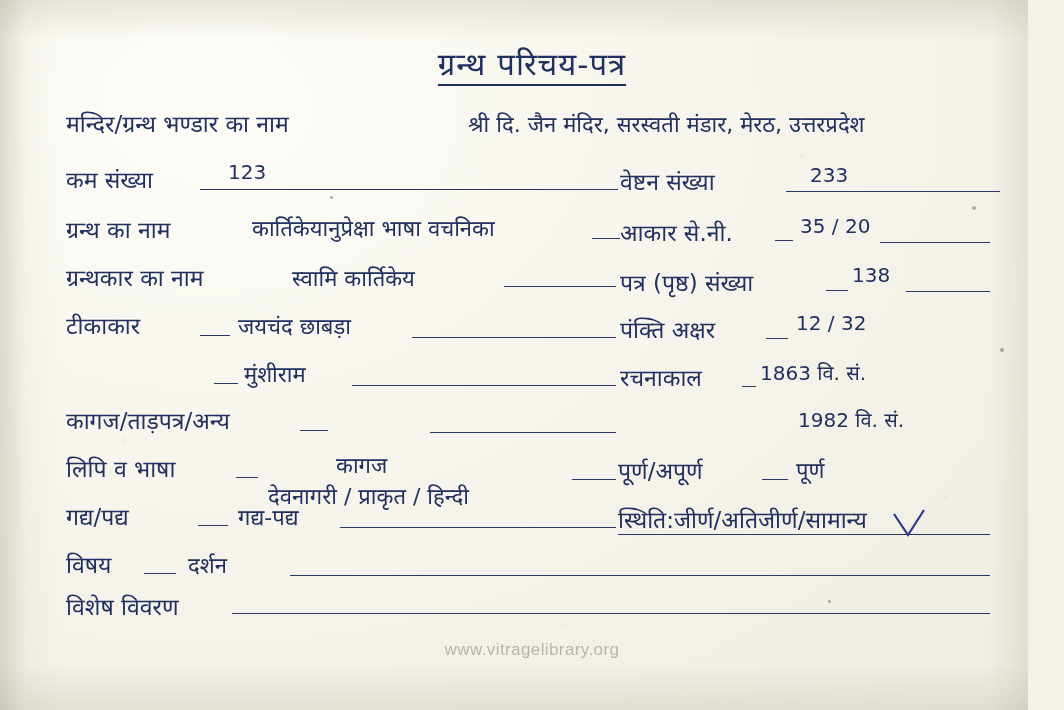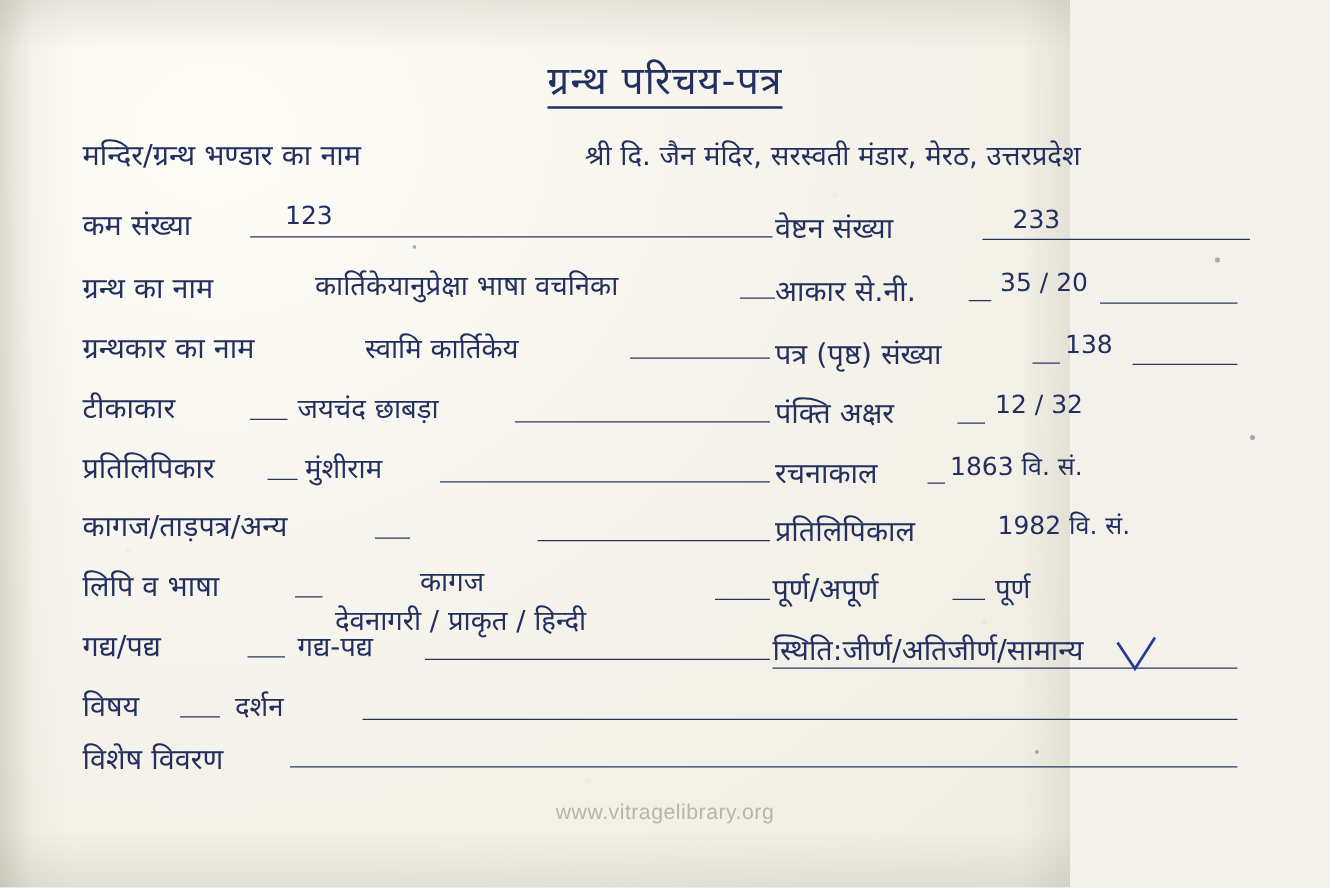--- a/index.html
+++ b/index.html
@@ -8,21 +8,21 @@
   }
   body {
     width: 1064px;
     height: 710px;
     background: #f3f1ea;
     font-family: "DejaVu Sans", sans-serif;
     overflow: hidden;
   }
   #sheet {
     position: relative;
-    width: 856px;
+    width: 1028px;
     height: 710px;
     background:
       radial-gradient(ellipse at 20% 15%, #fdfcf7 0%, #f6f4ec 45%, #efece2 100%);
     color: #23306b;
     box-sizing: border-box;
   }
   
   #sheet:before {
     content: "";
     position: absolute;
@@ -185,23 +185,20 @@
   <div class="rule" style="left:200px; top:335px; width:30px;"></div>
   <div class="rule" style="left:412px; top:337px; width:204px;"></div>
   <div class="row" style="left:620px; top:313px;">
     <span class="lbl">पंक्ति अक्षर</span>
   </div>
   <div class="row" style="left:796px; top:311px;">
     <span class="val small">12 / 32</span>
   </div>
   <div class="rule" style="left:766px; top:338px; width:22px;"></div>
 
-  <div class="row" style="left:66px; top:357px;">
-    <span class="lbl">प्रतिलिपिकार</span>
-  </div>
   <div class="row" style="left:244px; top:358px;">
     <span class="val">मुंशीराम</span>
   </div>
   <div class="rule" style="left:214px; top:383px; width:24px;"></div>
   <div class="rule" style="left:352px; top:385px; width:264px;"></div>
   <div class="row" style="left:620px; top:361px;">
     <span class="lbl">रचनाकाल</span>
   </div>
   <div class="row" style="left:760px; top:359px;">
     <span class="val small">1863 वि. सं.</span>
@@ -209,23 +206,20 @@
   <div class="rule" style="left:742px; top:386px; width:14px;"></div>
 
   <div class="row" style="left:66px; top:404px;">
     <span class="lbl">कागज/ताड़पत्र/अन्य</span>
   </div>
   <div class="row" style="left:336px; top:405px;margin-top:44px;">
     <span class="val">कागज</span>
   </div>
   <div class="rule" style="left:300px; top:430px; width:28px;"></div>
   <div class="rule" style="left:430px; top:432px; width:186px;"></div>
-  <div class="row" style="left:620px; top:408px;">
-    <span class="lbl">प्रतिलिपिकाल</span>
-  </div>
   <div class="row" style="left:798px; top:406px;">
     <span class="val small">1982 वि. सं.</span>
   </div>
 
   <div class="row" style="left:66px; top:452px;">
     <span class="lbl">लिपि व भाषा</span>
   </div>
   <div class="row" style="left:268px; top:452px;margin-top:28px;">
     <span class="val">देवनागरी / प्राकृत / हिन्दी</span>
   </div>

